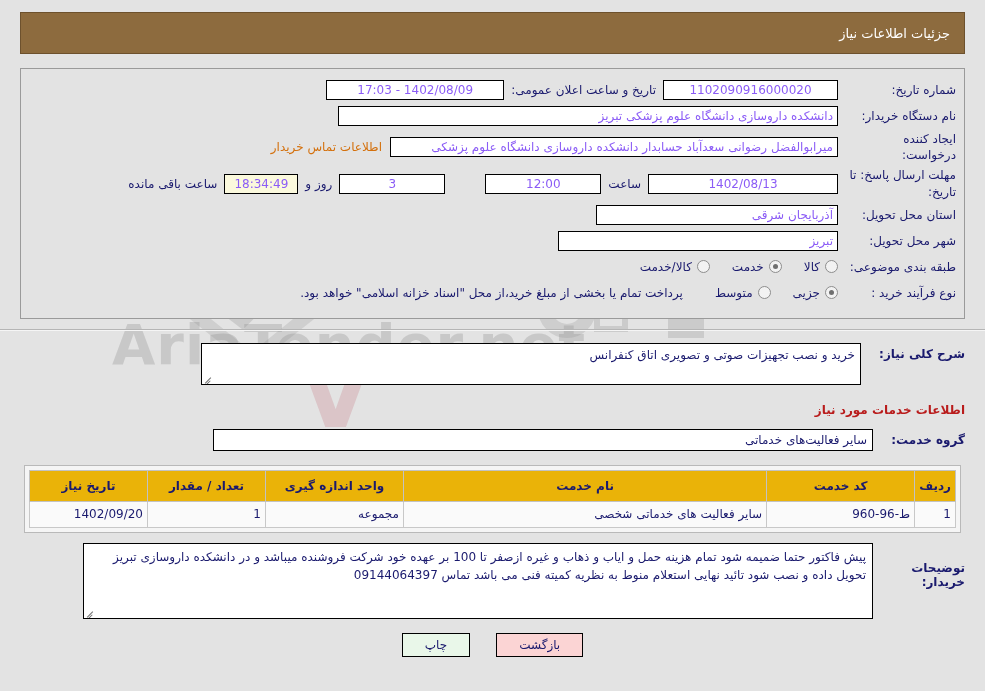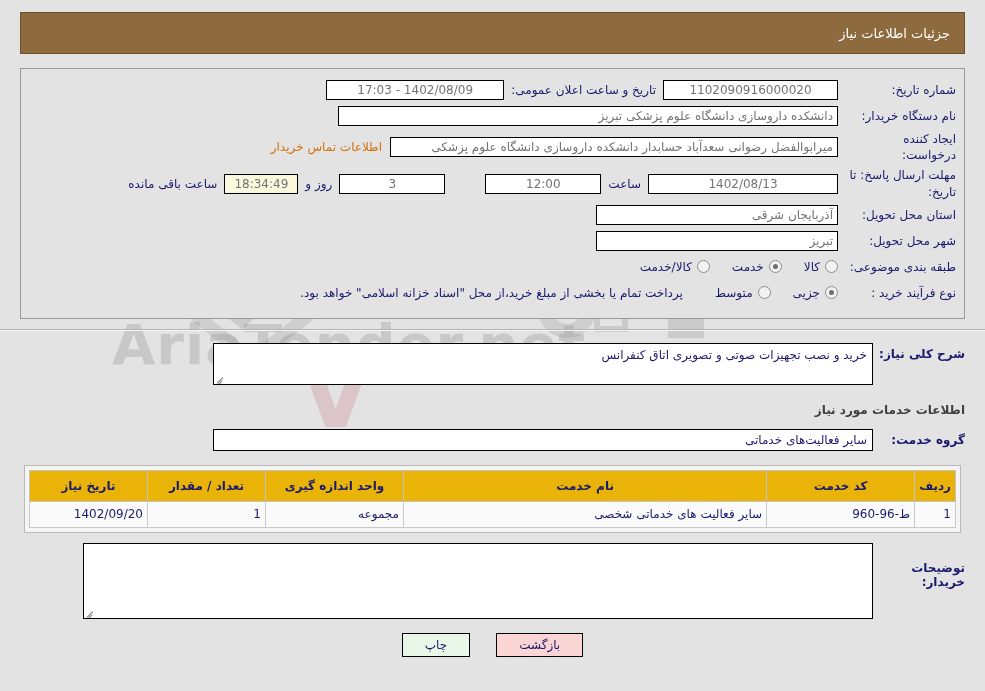--- a/index.html
+++ b/index.html
@@ -153,37 +153,37 @@
     color: #1a1a6e;
     flex: 0 0 auto;
     line-height: 1.35;
   }
   .fld {
     background: #ffffff;
     border: 1px solid #000000;
     height: 20px;
     line-height: 18px;
     font-size: 12px;
-    color: #737373;
+    color: #8b5cf6;
     padding: 0 4px;
     text-align: center;
     overflow: hidden;
     white-space: nowrap;
   }
   .fld.rt { text-align: right; }
   .f-need-no { width: 175px; }
   .f-date-pub { width: 178px; }
   .f-buyer   { width: 500px; }
   .f-creator { width: 448px; }
   .f-deadline{ width: 190px; }
   .f-time    { width: 116px; }
   .f-days    { width: 106px; }
   .f-count   { width: 74px; background:#fbf9dd; }
   .f-prov    { width: 242px; }
-  .f-city    { width: 242px; }
+  .f-city    { width: 280px; }
   .inline-lbl {
     font-size: 12px;
     color: #1a1a6e;
     padding: 0 7px;
     white-space: nowrap;
   }
   .link {
     color: #d4700c;
     font-size: 12px;
     padding-right: 8px;
@@ -242,20 +242,21 @@
   .ta-row { display: flex; align-items: flex-start; }
   .ta-lbl {
     font-size: 12px;
     font-weight: bold;
     color: #1a1a6e;
     width: 92px;
     text-align: right;
     padding-top: 4px;
     padding-left: 6px;
     flex: 0 0 auto;
+    margin-left: 12px;
   }
   .textarea {
     background: #ffffff;
     border: 1px solid #000000;
     width: 660px;
     height: 42px;
     font-size: 12px;
     color: #1a1a6e;
     padding: 3px 5px;
     position: relative;
@@ -275,21 +276,21 @@
     position: absolute;
     background: #555;
     height: 1px;
     transform: rotate(-45deg);
   }
   .grip i:nth-child(1){ width:8px; left:0px; top:6px; }
   .grip i:nth-child(2){ width:5px; left:2px; top:8px; }
   .section-title {
     font-size: 12px;
     font-weight: bold;
-    color: #404040;
+    color: #b91c1c;
     margin: 18px 0 12px 0;
     text-align: right;
   }
   .svc-row {
     display: flex;
     align-items: center;
     margin-bottom: 14px;
   }
   .svc-lbl {
     font-size: 12px;
@@ -542,20 +543,21 @@
             <td>1</td>
             <td>1402/09/20</td>
           </tr>
         </tbody>
       </table>
     </div>
 
     <div class="notes-row">
       <span class="notes-lbl">توضیحات خریدار:</span>
       <div class="notes-box">
+        <span>پیش فاکتور حتما ضمیمه شود تمام هزینه حمل و ایاب و ذهاب و غیره  ازصفر تا 100 بر عهده خود شرکت فروشنده  میباشد  و در دانشکده داروسازی تبریز تحویل داده و نصب شود  تائید نهایی استعلام منوط به نظریه کمیته فنی می باشد   تماس 09144064397</span>
         <span class="grip">
             <i></i>
             <i></i>
           </span>
       </div>
     </div>
 
     <div class="footer">
       <div class="btn btn-back">بازگشت</div>
       <div class="btn btn-print">چاپ</div>

